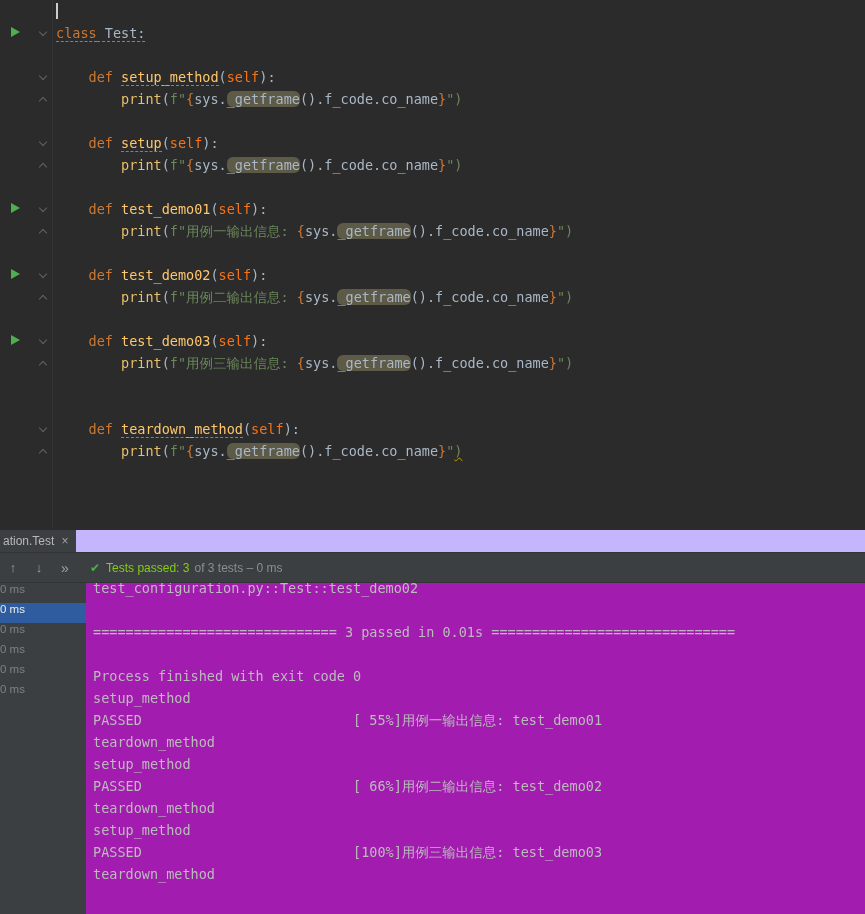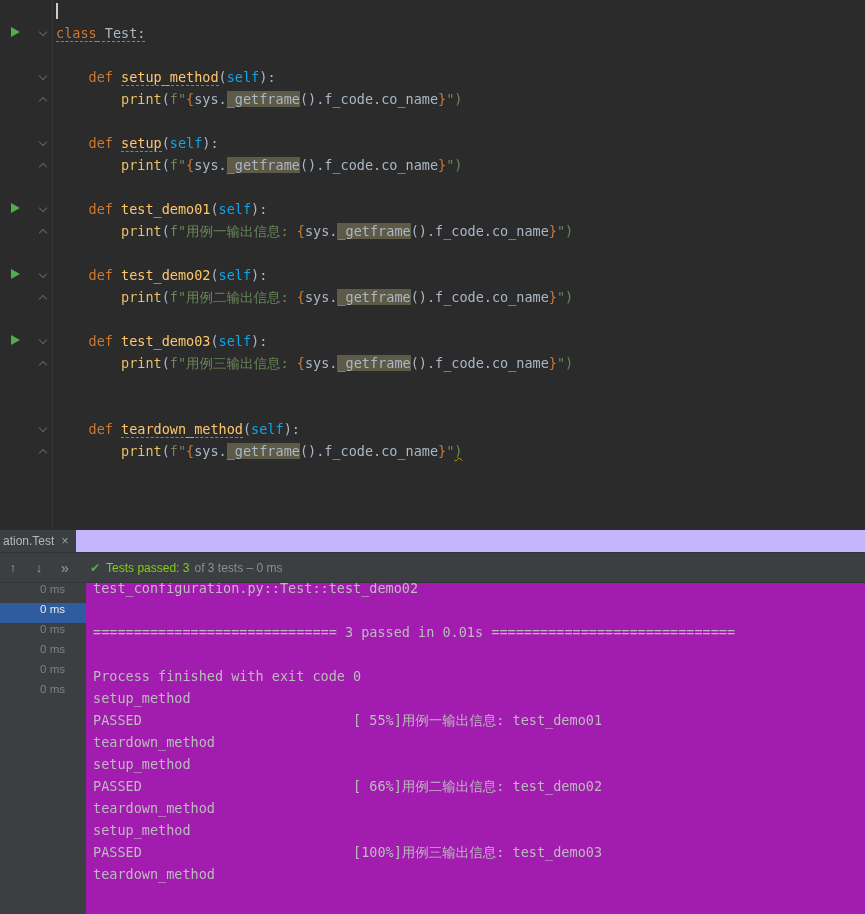--- a/index.html
+++ b/index.html
@@ -25,24 +25,24 @@
     border-right:1.6px solid #606468; border-bottom:1.6px solid #606468;
   }
   .fold.down::before { top:0; transform:rotate(45deg); }
   .fold.up::before   { top:3px; transform:rotate(-135deg); }
   .code-text { padding-left:3px; color:#a9b7c6;text-align:center; }
 
   .tk-txt { color:#a9b7c6; }
   .tk-kw  { color:#cc7832; }
   .tk-fn  { color:#ffc66b; }
   .tk-bi  { color:#e8bf6a; }
-  .tk-slf { color:#0ea5e9; }
+  .tk-slf { color:#f97316; }
   .tk-str { color:#6a8759; }
   .tk-br  { color:#cc7832; }
-  .tk-hl  { color:#a9b7c6; background:#5e5a48; }
+  .tk-hl  { color:#a9b7c6; background:#5e5a48;border-radius:6px; }
   .u      { border-bottom:1px dashed #84846f; }
   .wavy   { text-decoration:underline wavy #c4a000 1px; text-decoration-skip-ink:none; }
   .cursor { display:inline-block; width:2px; height:16px; background:#cccccc; vertical-align:-3px; }
 
   
   .panel { height:384px; display:flex; flex-direction:column; background:#3c3f41; }
 
   .tabstrip { height:23px; flex:none; background:#c4b5fd; display:flex; align-items:stretch; border-bottom:1px solid #323436; }
   .tab {
     background:#3c3f41; display:flex; align-items:center; gap:7px;
@@ -56,21 +56,21 @@
   }
   .tbicon { color:#9da0a3; font-size:13px; width:26px; text-align:center; cursor:pointer; }
   .tbicon.more { font-size:14px; }
   .status-check { color:#4fae4e; font-size:12px; margin:0 6px 0 12px; }
   .status-main  { color:#84cc16; margin-right:5px;text-align:right; }
   .status-dim   { color:#8a8e91; }
 
   .panel-content { flex:1; display:flex; overflow:hidden; }
   .tree { width:86px; flex:none; background:#3c3f41; overflow:hidden; }
   .tree-row {
-    height:20px; line-height:20px; text-align:right; padding-right:21px;
+    height:20px; line-height:20px; text-align:left; padding-right:21px;
     font:11.5px "Liberation Sans", sans-serif; color:#7d8184; cursor:pointer;
   }
   .tree-row.selected { background:#2f5c9e; color:#e8eaec; }
 
   .console { flex:1; background:#a21caf; overflow:hidden; padding-left:7px; }
   .console-inner { margin-top:-6px; }
   .console-line { height:22px; line-height:22px; font-size:13.5px; color:#bbbbbb; white-space:pre; }
 </style>
 </head>
 <body>

